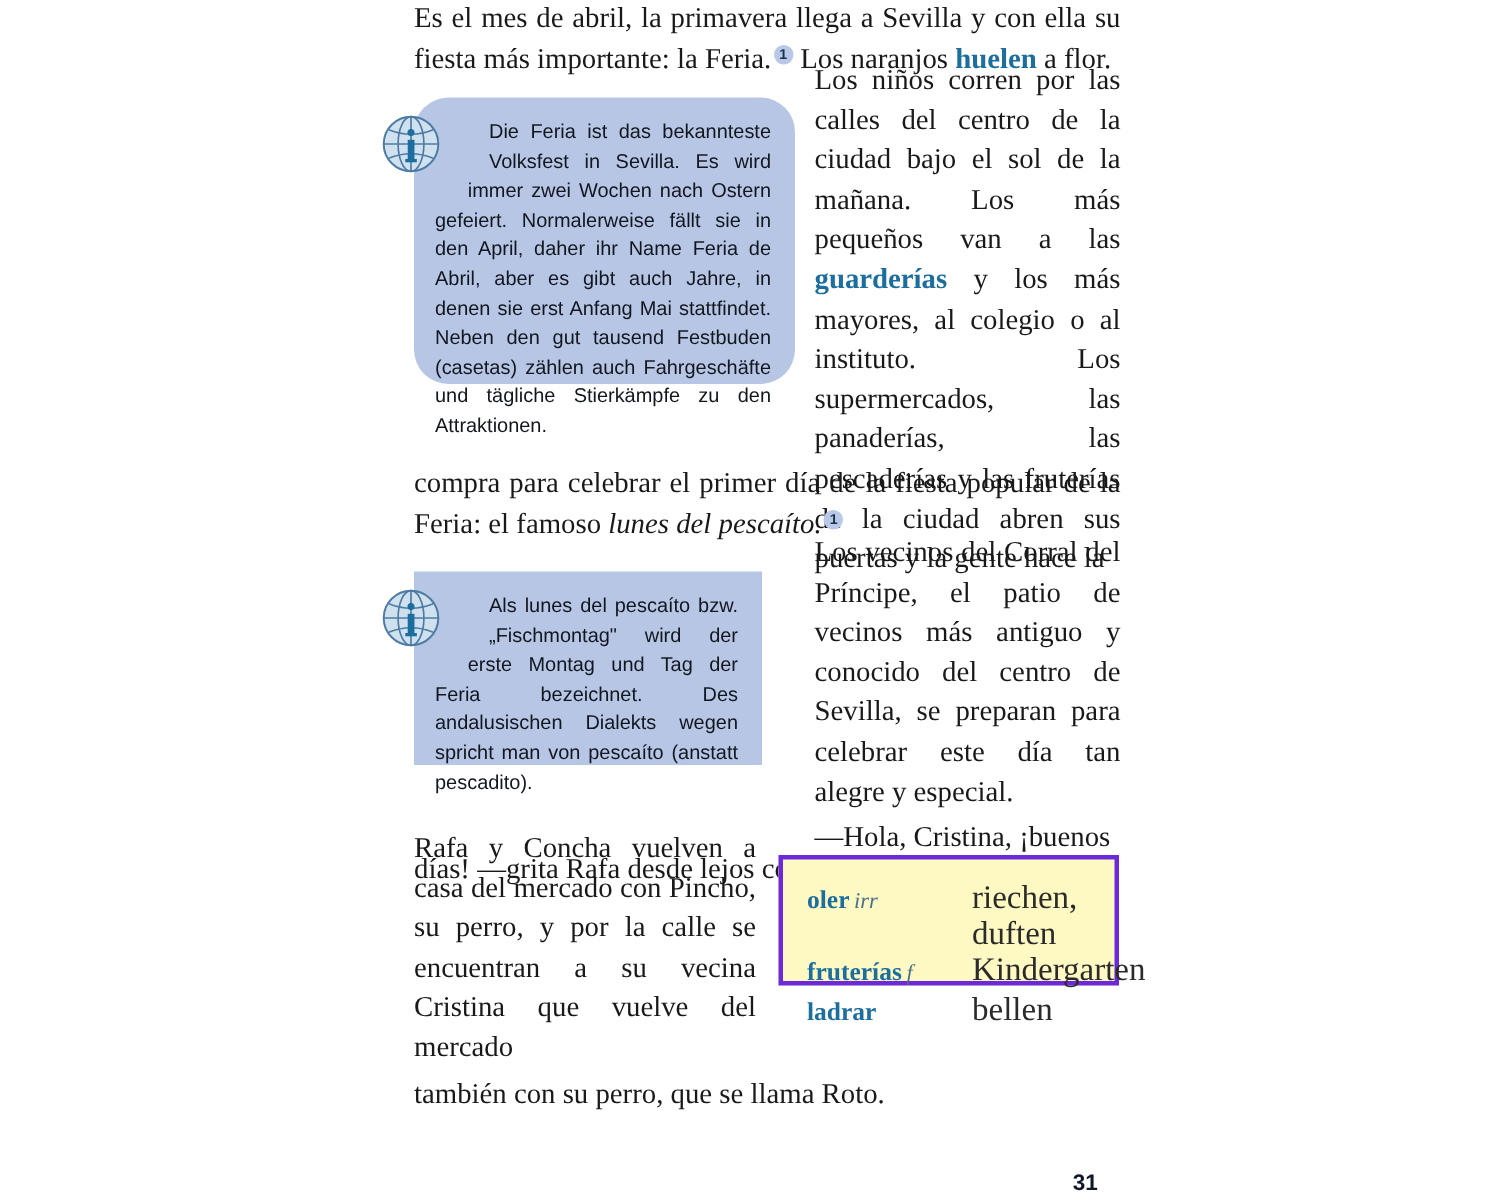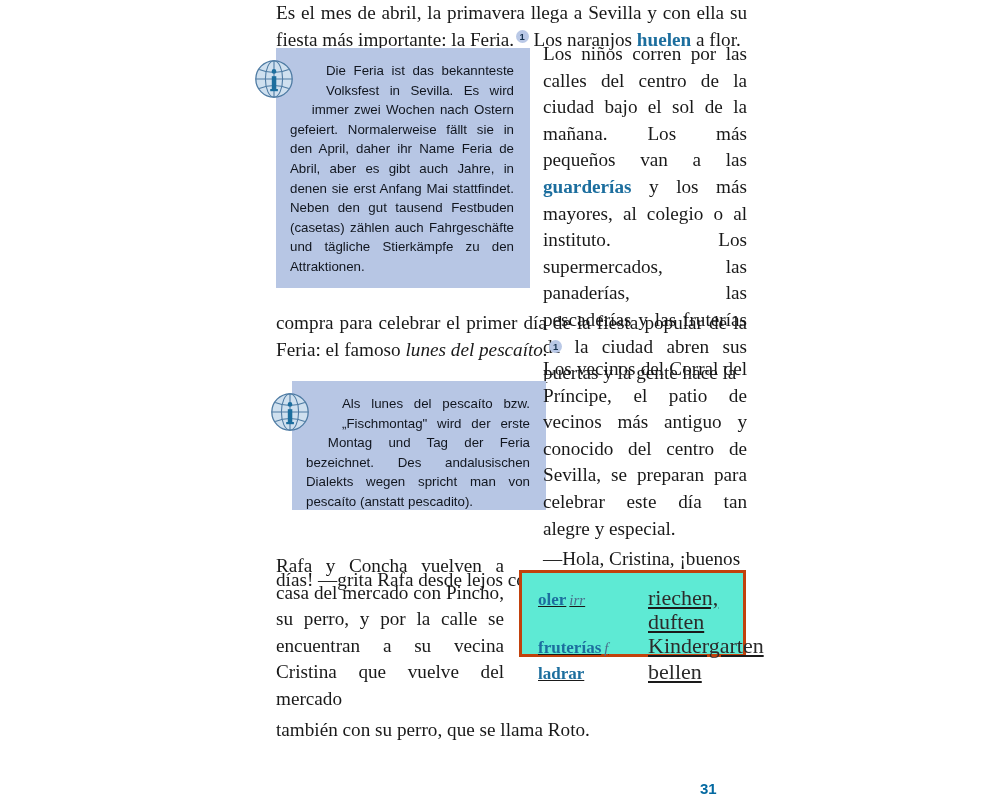--- a/index.html
+++ b/index.html
@@ -102,24 +102,23 @@
   .icon-spacer {
     float: left;
     width: 36px;
     height: 57px;
     shape-outside: polygon(0 0, 100% 0, 100% 40%, 72% 60%, 46% 80%, 0 100%);
   }
 
   
   .vocabbox {
     position: absolute;
-    background: #5eead4;
-    border: 3px solid #c2410c;
+    background: #fef9c3;
+    border: 3px solid #6d28d9;
     box-sizing: border-box;
-    text-decoration: underline;
   }
   .vocab-inner {
     padding: 13px 16px 14px 16px;
   }
   .vocab-row {
     display: flex;
     align-items: baseline;
     line-height: 24px;
   }
   .vocab-es {
@@ -143,37 +142,37 @@
     font-size: 22px;
     color: #2b2b2b;
   }
 
   
   .pagenum {
     position: absolute;
     left: 700px;
     top: 780px;
     width: 47px;
-    text-align: left;
+    text-align: center;
     font-family: "Liberation Sans", sans-serif;
     font-size: 15px;
     font-weight: bold;
-    color: #0369a1;
+    color: #0f172a;
   }
 </style>
 </head>
 <body>
 
 <div class="page">
 
   <div class="block-full serif" style="top:0px;">
     <span>Es el mes de abril, la primavera llega a Sevilla y con ella su fiesta más importante: la Feria.</span><span class="fnote">1</span><span> Los naranjos </span><span class="accent">huelen</span><span> a flor.</span>
   </div>
 
-  <div class="infobox" style="left:276px; top:48px; width:254px; height:240px;">
+  <div class="infobox" style="left:276px; top:65px; width:254px; height:191px;border-radius:23px;">
     <svg class="globe" viewBox="0 0 40 40">
       <circle cx="20" cy="20" r="18.2" fill="#cfe0ef" stroke="#4e7ba3" stroke-width="1.3"></circle>
       <ellipse cx="20" cy="20" rx="8.6" ry="18.2" fill="none" stroke="#4e7ba3" stroke-width="1.1"></ellipse>
       <line x1="20" y1="1.8" x2="20" y2="38.2" stroke="#4e7ba3" stroke-width="1.1"></line>
       <line x1="1.8" y1="20" x2="38.2" y2="20" stroke="#4e7ba3" stroke-width="1.1"></line>
       <path d="M5.2 10.5 Q20 16.5 34.8 10.5" fill="none" stroke="#4e7ba3" stroke-width="1.1"></path>
       <path d="M5.2 29.5 Q20 23.5 34.8 29.5" fill="none" stroke="#4e7ba3" stroke-width="1.1"></path>
       <circle cx="20" cy="12.4" r="2.35" fill="#1c6e9e"></circle>
       <path d="M17.8 17.2 h4.5 v12.8 h-4.5 z" fill="#1c6e9e"></path>
       <path d="M16.2 30.0 h7.7 v2.2 h-7.7 z" fill="#1c6e9e"></path>
@@ -185,21 +184,21 @@
   </div>
 
   <div class="col-right serif" style="top:41px;">
     <span>Los niños corren por las calles del centro de la ciudad bajo el sol de la mañana. Los más pequeños van a las </span><span class="accent">guarderías</span><span> y los más mayores, al colegio o al instituto. Los supermercados, las panaderías, las pescaderías y las fruterías de la ciudad abren sus puertas y la gente hace la</span>
   </div>
 
   <div class="block-full serif" style="top:310px;">
     <span>compra para celebrar el primer día de la fiesta popular de la Feria: el famoso </span><span class="ital">lunes del pescaíto.</span><span class="fnote">1</span>
   </div>
 
-  <div class="infobox" style="left:276px; top:381px; width:254px; height:129px;margin-left:16px;">
+  <div class="infobox" style="left:276px; top:381px; width:232px; height:129px;">
     <svg class="globe" viewBox="0 0 40 40">
       <circle cx="20" cy="20" r="18.2" fill="#cfe0ef" stroke="#4e7ba3" stroke-width="1.3"></circle>
       <ellipse cx="20" cy="20" rx="8.6" ry="18.2" fill="none" stroke="#4e7ba3" stroke-width="1.1"></ellipse>
       <line x1="20" y1="1.8" x2="20" y2="38.2" stroke="#4e7ba3" stroke-width="1.1"></line>
       <line x1="1.8" y1="20" x2="38.2" y2="20" stroke="#4e7ba3" stroke-width="1.1"></line>
       <path d="M5.2 10.5 Q20 16.5 34.8 10.5" fill="none" stroke="#4e7ba3" stroke-width="1.1"></path>
       <path d="M5.2 29.5 Q20 23.5 34.8 29.5" fill="none" stroke="#4e7ba3" stroke-width="1.1"></path>
       <circle cx="20" cy="12.4" r="2.35" fill="#1c6e9e"></circle>
       <path d="M17.8 17.2 h4.5 v12.8 h-4.5 z" fill="#1c6e9e"></path>
       <path d="M16.2 30.0 h7.7 v2.2 h-7.7 z" fill="#1c6e9e"></path>

